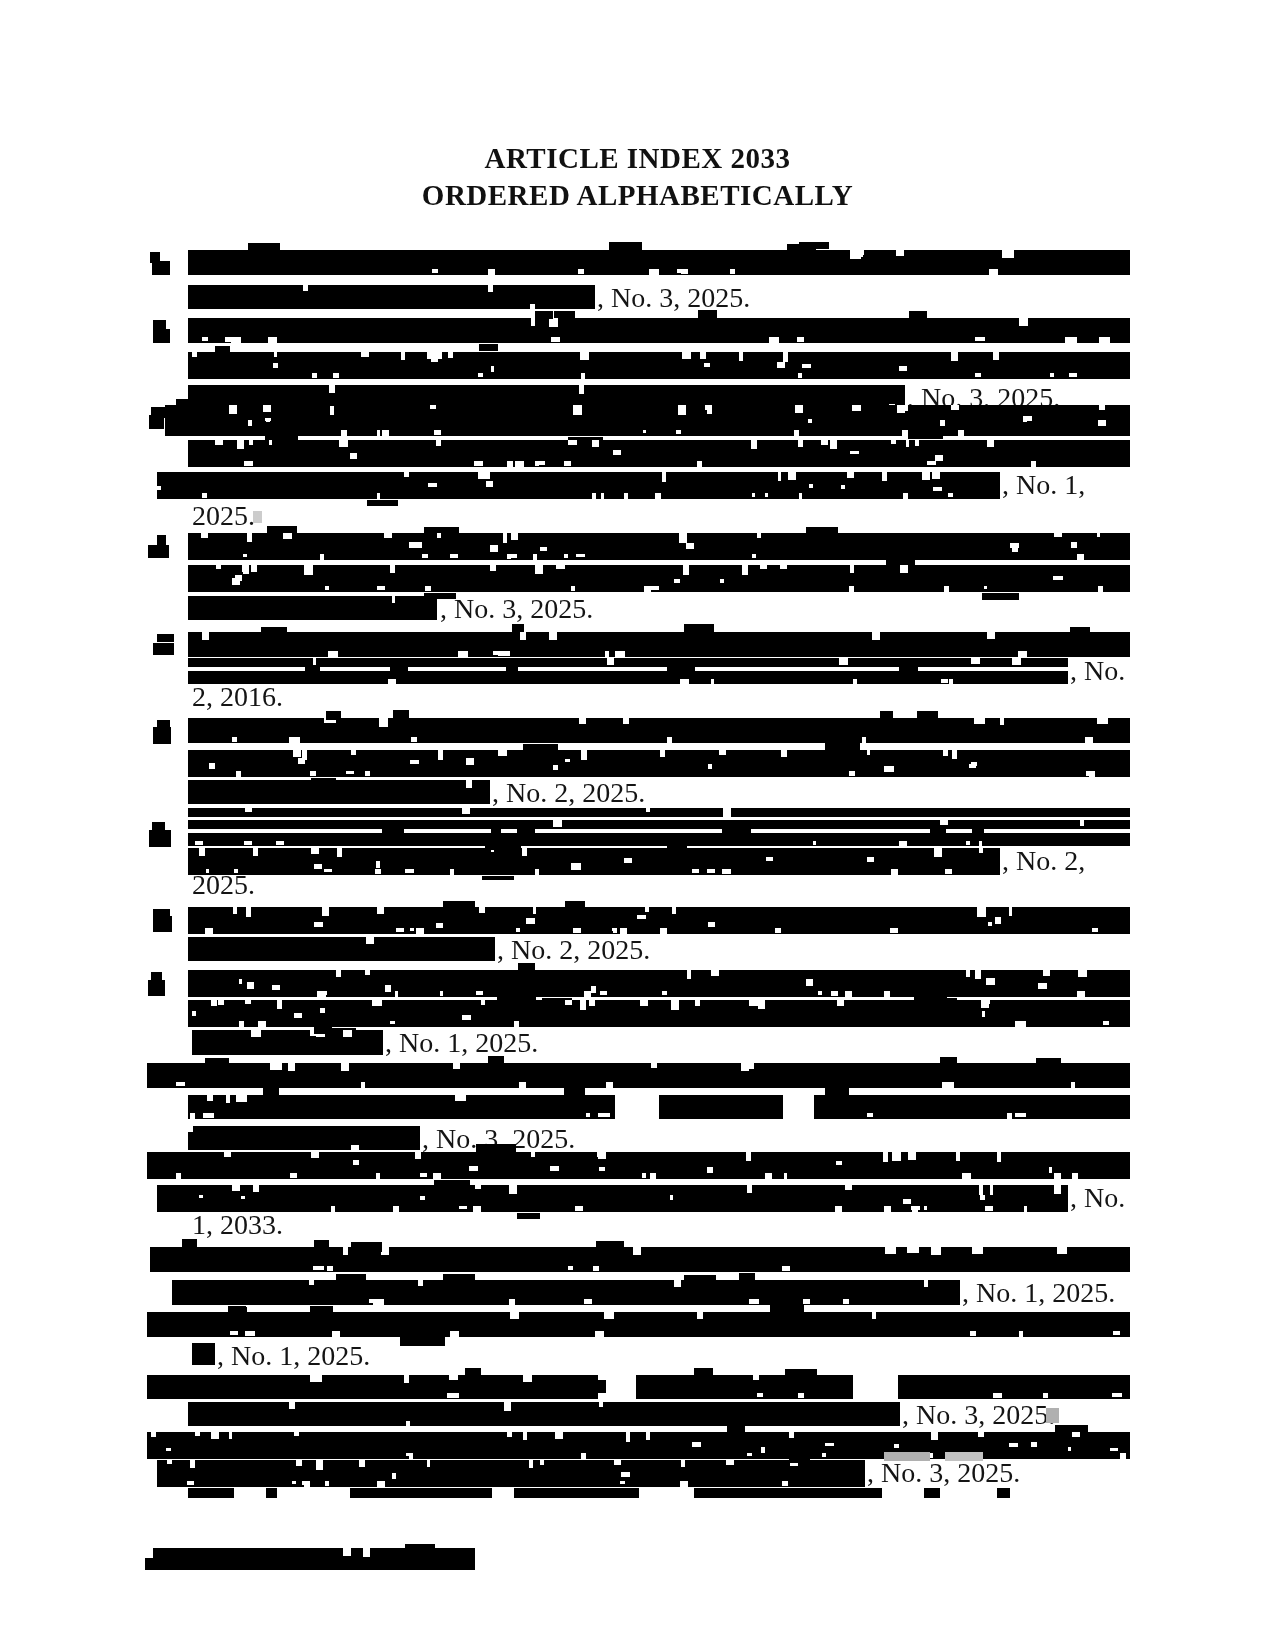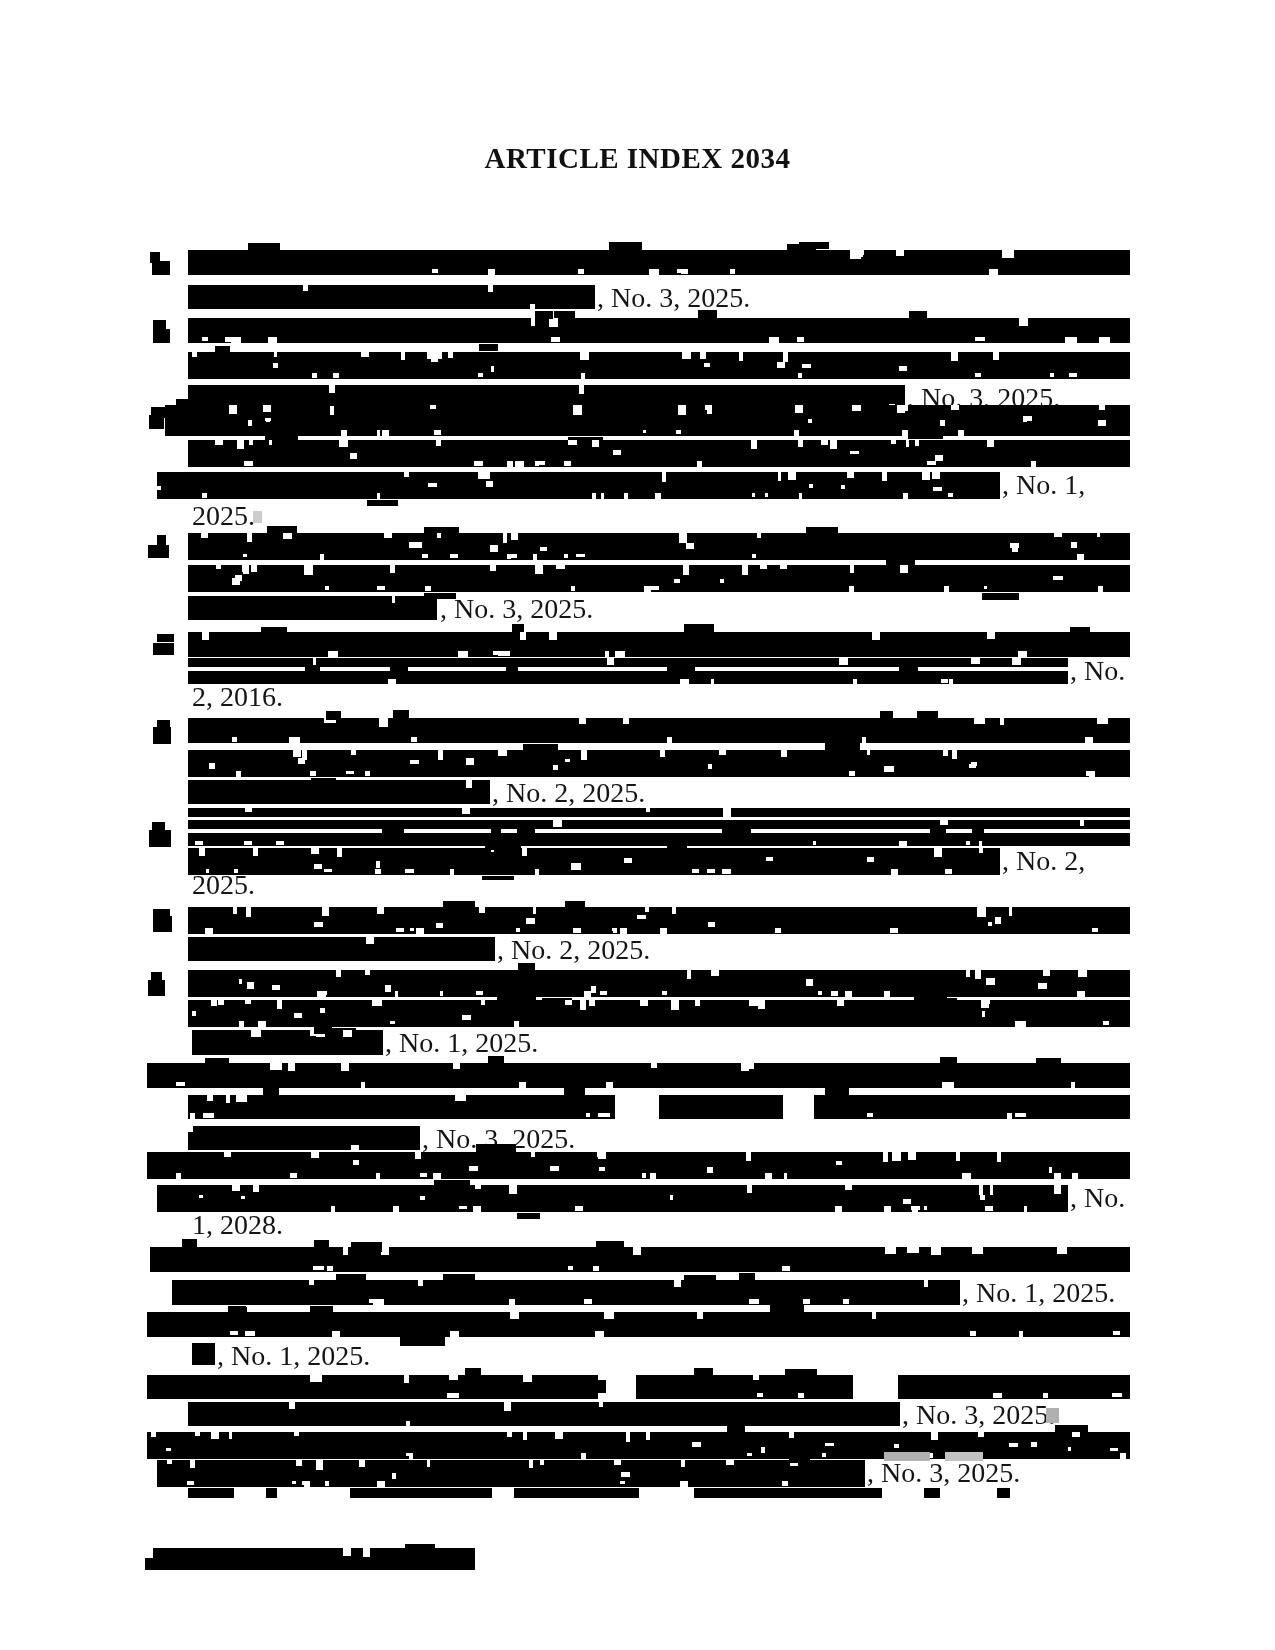--- a/index.html
+++ b/index.html
@@ -29,21 +29,22 @@
     position:absolute;
     font-size:28px;line-height:30px;
     white-space:pre;
     color:#141414;
   }
 </style>
 </head>
 <body>
 
 <div class="page">
-  <div class="title" id="t1" style="top: 142px;">ARTICLE INDEX 2034</div>
+  <div class="title" id="t1" style="top: 142px;">ARTICLE INDEX 2033</div>
+  <div class="title" id="t2" style="top: 179px;">ORDERED ALPHABETICALLY</div>
   <div id="list">
       <div class="" style="position: absolute; left: 0px; top: 0px;">
         <div class="marker" style="left: 148px; top: 252px; width: 32px; height: 28px;">
           <div class="" style="left: 2.09364px; top: 0px; width: 9.55762px; height: 10.9307px;"></div>
           <div class="" style="left: 4.19417px; top: 9.08578px; width: 18.0552px; height: 14.3312px;"></div>
         </div>
         <div class="bar" style="left: 188px; top: 250px; width: 942px; height: 25px;">
           <div class="n" style="left: 668.37px; top: 0px; width: 7.64954px; height: 5.29971px;"></div>
           <div class="n" style="left: 708.069px; top: 0px; width: 7.89384px; height: 5.6472px;"></div>
           <div class="n" style="left: 244.302px; top: 19px; width: 5.55933px; height: 4.25078px;"></div>
@@ -741,21 +742,21 @@
           <div class="n" style="left: 590.486px; top: 0px; width: 4.60096px; height: 7.87659px;"></div>
           <div class="n" style="left: 897.058px; top: 0px; width: 7.00953px; height: 9.3025px;"></div>
           <div class="n" style="left: 96.254px; top: 0px; width: 5.26996px; height: 6.56685px;"></div>
           <div class="n" style="left: 821.843px; top: 0px; width: 4.47539px; height: 9.91448px;"></div>
           <div class="n" style="left: 828.323px; top: 21px; width: 7.54549px; height: 4.79898px;"></div>
           <div class="n" style="left: 833.225px; top: 0px; width: 3.0285px; height: 9.76178px;"></div>
           <div class="n" style="left: 74.6415px; top: 0px; width: 8.57892px; height: 5.88104px;"></div>
           <div class="b" style="left: 359.577px; top: 28px; width: 23.2268px; height: 6.39502px;"></div>
         </div>
         <div class="cite" style="left: 1070px; top: 1183px;">, No.</div>
-        <div class="cite" style="left: 192px; top: 1210px;">1, 2028.</div>
+        <div class="cite" style="left: 192px; top: 1210px;">1, 2033.</div>
       </div>
       <div class="" style="position: absolute; left: 0px; top: 0px;">
         <div class="bar" style="left: 150px; top: 1247px; width: 980px; height: 25px;">
           <div class="n" style="left: 822.338px; top: 0px; width: 10.9014px; height: 6.73309px;"></div>
           <div class="n" style="left: 780.667px; top: 0px; width: 10.5886px; height: 7.73426px;"></div>
           <div class="n" style="left: 192.815px; top: 0px; width: 4.75531px; height: 8.24331px;"></div>
           <div class="n" style="left: 230.981px; top: 0px; width: 8.11843px; height: 8.27097px;"></div>
           <div class="n" style="left: 162.952px; top: 19px; width: 10.6315px; height: 4.39511px;"></div>
           <div class="n" style="left: 177.321px; top: 19px; width: 6.06644px; height: 4.99727px;"></div>
           <div class="n" style="left: 632.372px; top: 19px; width: 7.74073px; height: 4.55474px;"></div>

